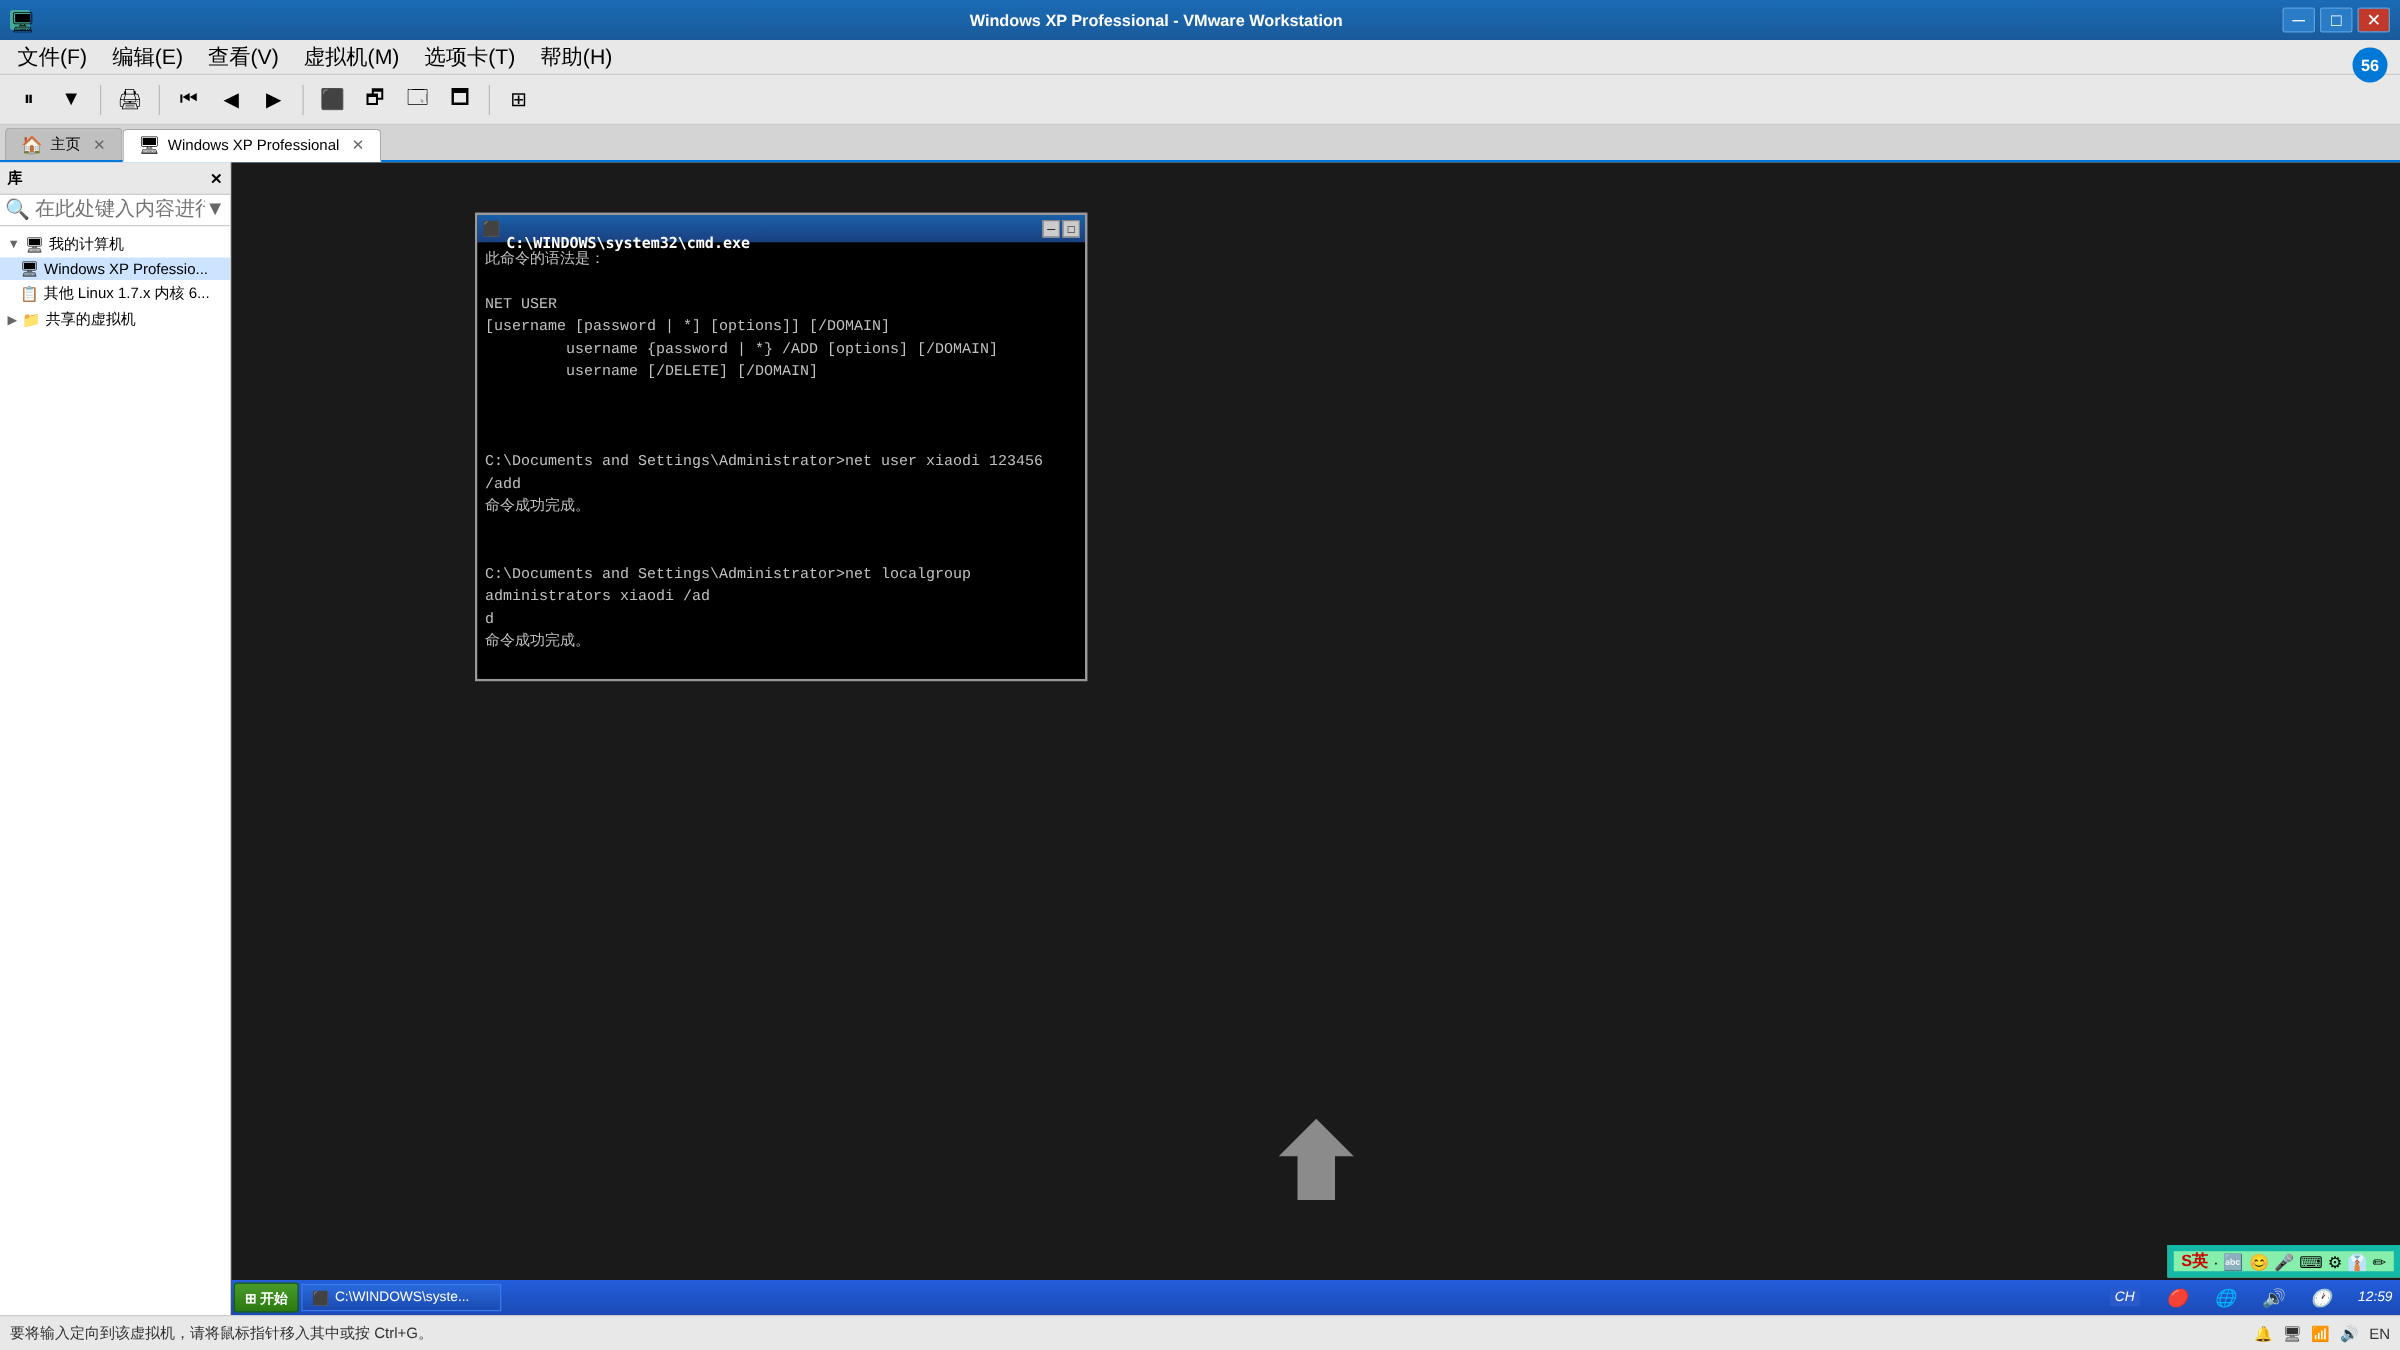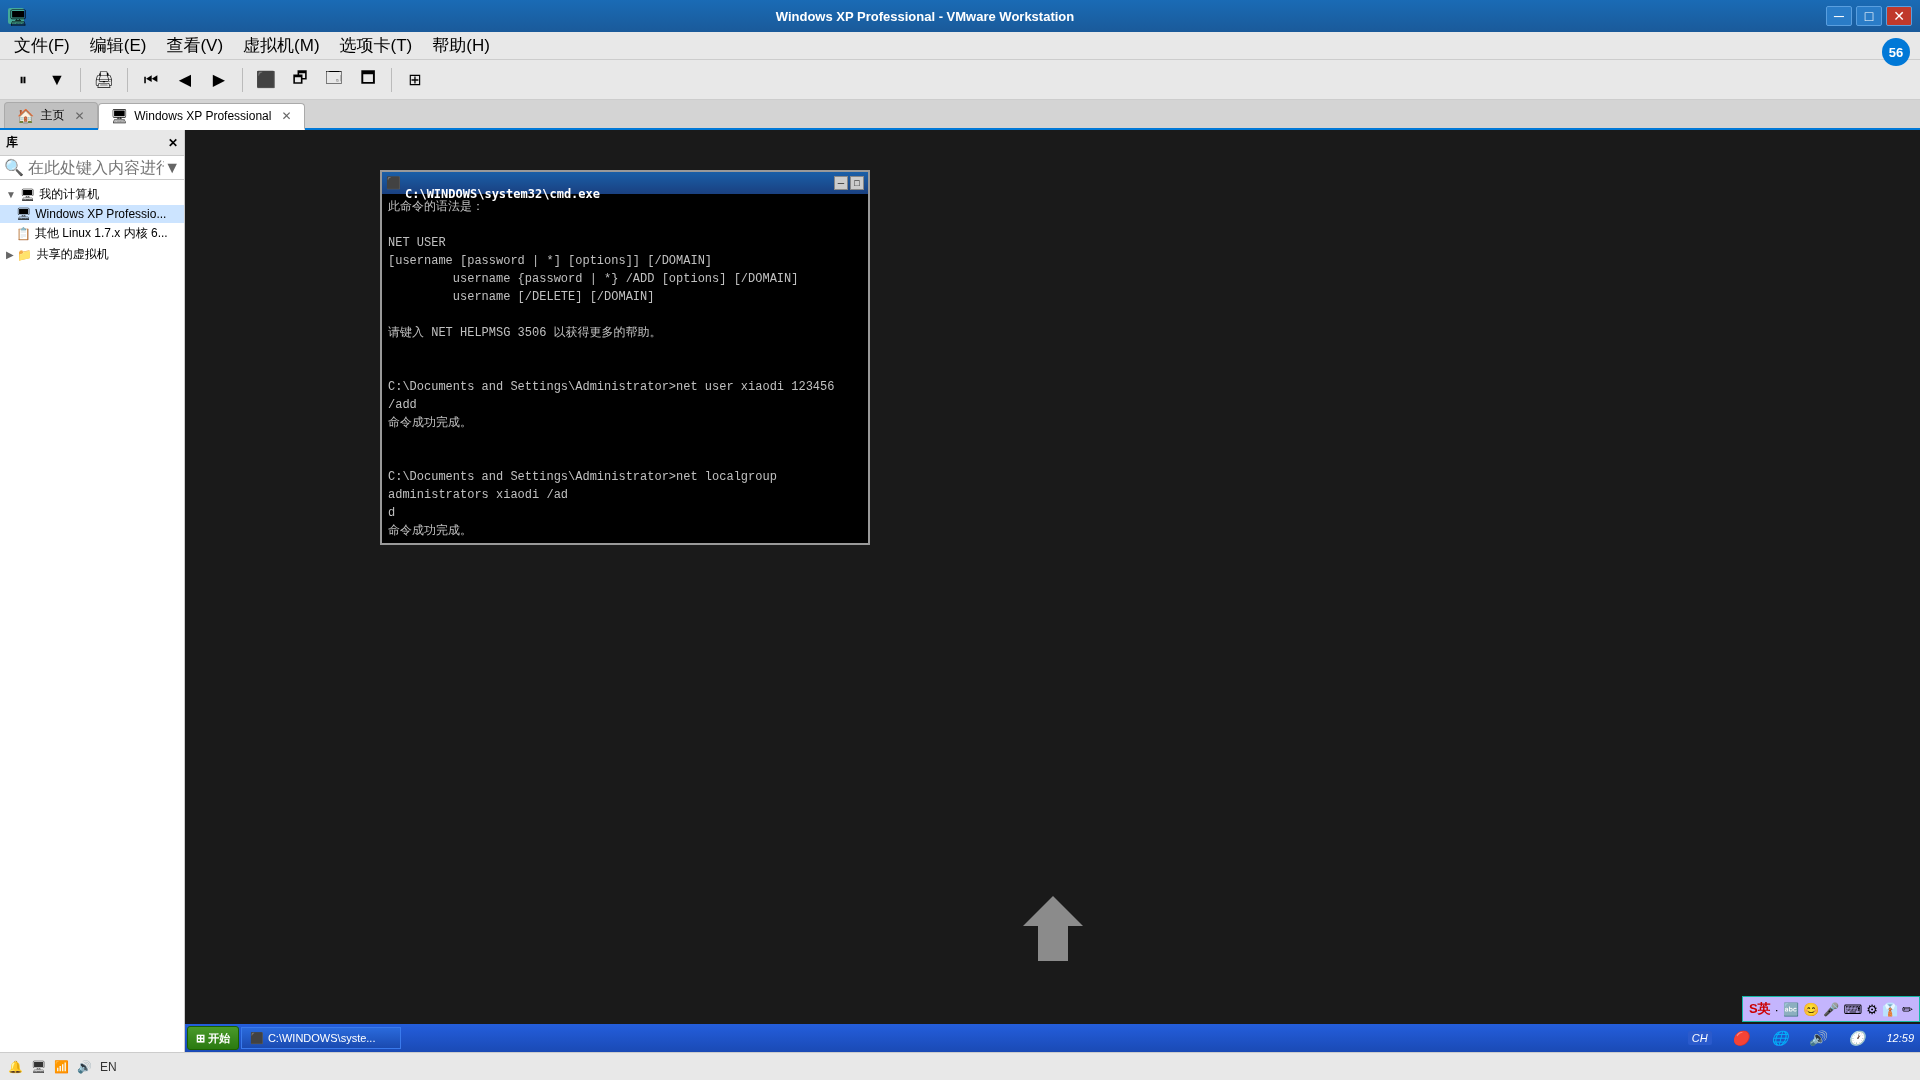--- a/index.html
+++ b/index.html
@@ -183,26 +183,26 @@
     }
     .vm-tray-icon { font-size: 14px; }
     .vm-time { text-align: center; font-size: 11px; line-height: 1.3; }
 
     
     #ime-bar {
       position: absolute;
       bottom: 30px;
       right: 0;
       height: 26px;
-      background: #c4b5fd;
+      background: #86efac;
       display: flex;
       align-items: center;
       gap: 4px;
       padding: 0 6px;
-      border: 1px solid #14b8a6;
+      border: 5px solid #14b8a6;
       font-size: 13px;
     }
 
     
     #upload-icon {
       position: absolute;
       bottom: 80px;
       left: 50%;
       transform: translateX(-50%);
       color: white;
@@ -329,21 +329,20 @@
         </div>
       </div>
       <div id="cmd-body">
         <div>此命令的语法是：</div>
         <div>&nbsp;</div>
         <div>NET USER</div>
         <div>[username [password | *] [options]] [/DOMAIN]</div>
         <div>&nbsp;&nbsp;&nbsp;&nbsp;&nbsp;&nbsp;&nbsp;&nbsp; username {password | *} /ADD [options] [/DOMAIN]</div>
         <div>&nbsp;&nbsp;&nbsp;&nbsp;&nbsp;&nbsp;&nbsp;&nbsp; username [/DELETE] [/DOMAIN]</div>
         <div>&nbsp;</div>
-        <div>请键入 NET HELPMSG 3506 以获得更多的帮助。</div>
         <div>&nbsp;</div>
         <div>&nbsp;</div>
         <div>C:\Documents and Settings\Administrator&gt;net user xiaodi 123456 /add</div>
         <div>命令成功完成。</div>
         <div>&nbsp;</div>
         <div>&nbsp;</div>
         <div>C:\Documents and Settings\Administrator&gt;net localgroup administrators xiaodi /ad</div>
         <div>d</div>
         <div>命令成功完成。</div>
         <div>&nbsp;</div>
@@ -387,20 +386,21 @@
       <span>⌨</span>
       <span>⚙</span>
       <span>👔</span>
       <span>✏</span>
     </div>
 
   </div>
 </div>
 
 <div id="status-bar">
+  <span id="status-left">要将输入定向到该虚拟机，请将鼠标指针移入其中或按 Ctrl+G。</span>
   <div id="status-right">
     <span>🔔</span>
     <span>🖥</span>
     <span>📶</span>
     <span>🔊</span>
     <span>EN</span>
   </div>
 </div>
 
 </body></html>

